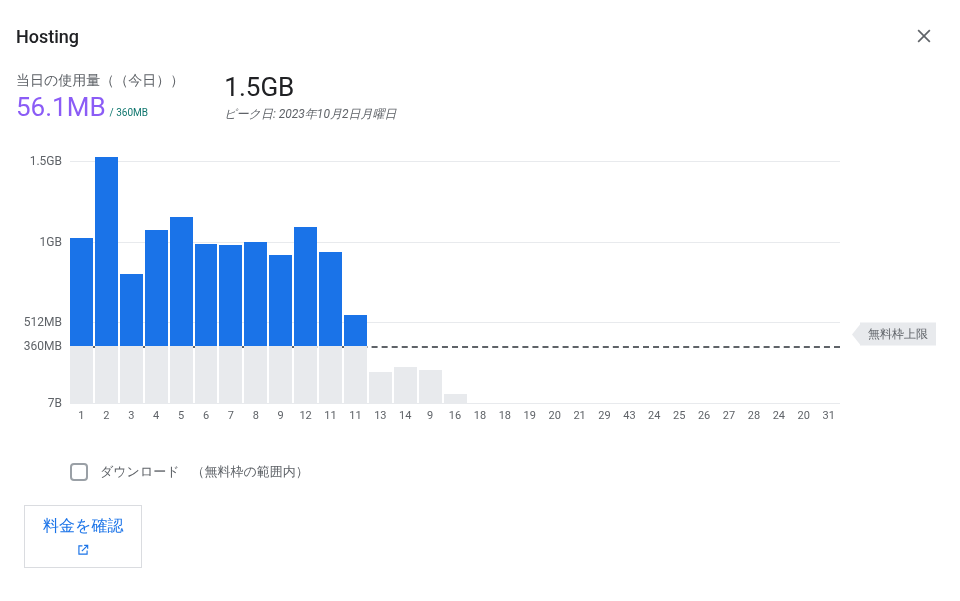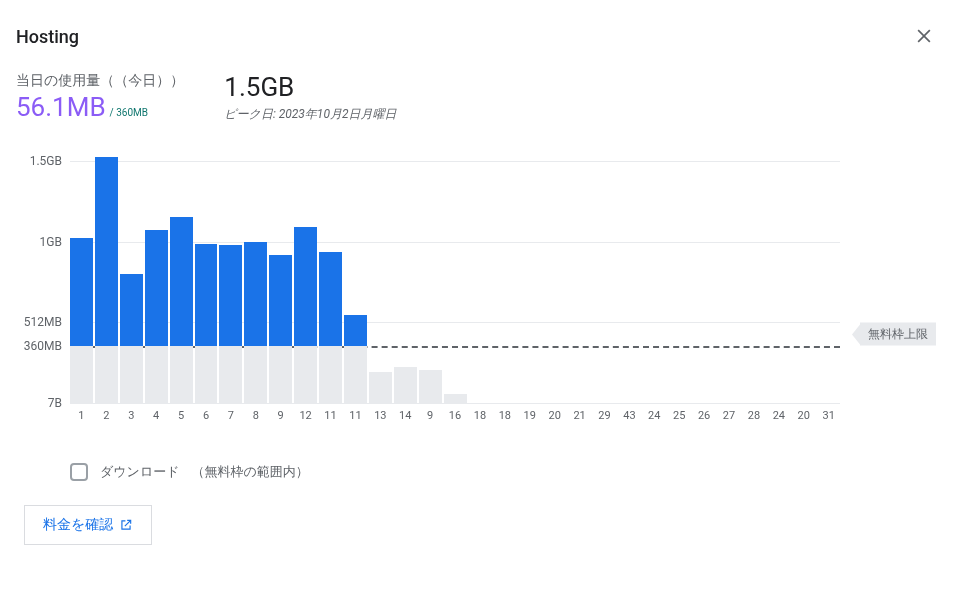--- a/index.html
+++ b/index.html
@@ -26,21 +26,21 @@
   .bar-slot { flex: 1; display: flex; flex-direction: column; justify-content: flex-end; align-items: stretch; position: relative; height: 100%; }
   .bar-blue { background: #1a73e8; }
   .bar-grey { background: #e8eaed; }
   .x-labels { display: flex; gap: 2px; margin-top: 6px; }
   .x-lab { flex: 1; text-align: center; font-size: 11px; color: #5f6368; }
   .free-tag { position: absolute; right: 0; transform: translateY(-50%); background: #e8eaed; color: #5f6368; font-size: 12px; padding: 3px 8px; }
   .free-tag .arrow { position: absolute; left: -8px; top: 50%; transform: translateY(-50%); width: 0; height: 0; border-top: 10px solid transparent; border-bottom: 10px solid transparent; border-right: 8px solid #e8eaed; }
   .legend { display: flex; align-items: center; gap: 12px; margin: 20px 0 24px 54px; font-size: 13px; color: #5f6368; }
   .legend-swatch { width: 18px; height: 18px; border: 2px solid #9aa0a6; border-radius: 4px; }
   .actions { display: flex; gap: 16px; margin-left: 8px; }
-  .btn { font-size: 14px; font-weight: 500; padding: 10px 18px; border-radius: 0; cursor: pointer; display: inline-flex; align-items: center; gap: 6px; border: none; }
+  .btn { font-size: 16px; font-weight: 500; padding: 10px 18px; border-radius: 0; cursor: pointer; display: inline-flex; align-items: center; gap: 6px; border: none; flex-direction: column; }
   .btn.outl { color: #1a73e8; background: #fff; border: 1px solid #dadce0; }
   .btn.fill { color: #fff; background: #1a73e8; }
   .ext-icon { width: 14px; height: 14px; }
 </style>
 </head>
 <body>
 
 <div class="panel">
 
   <div class="header">

